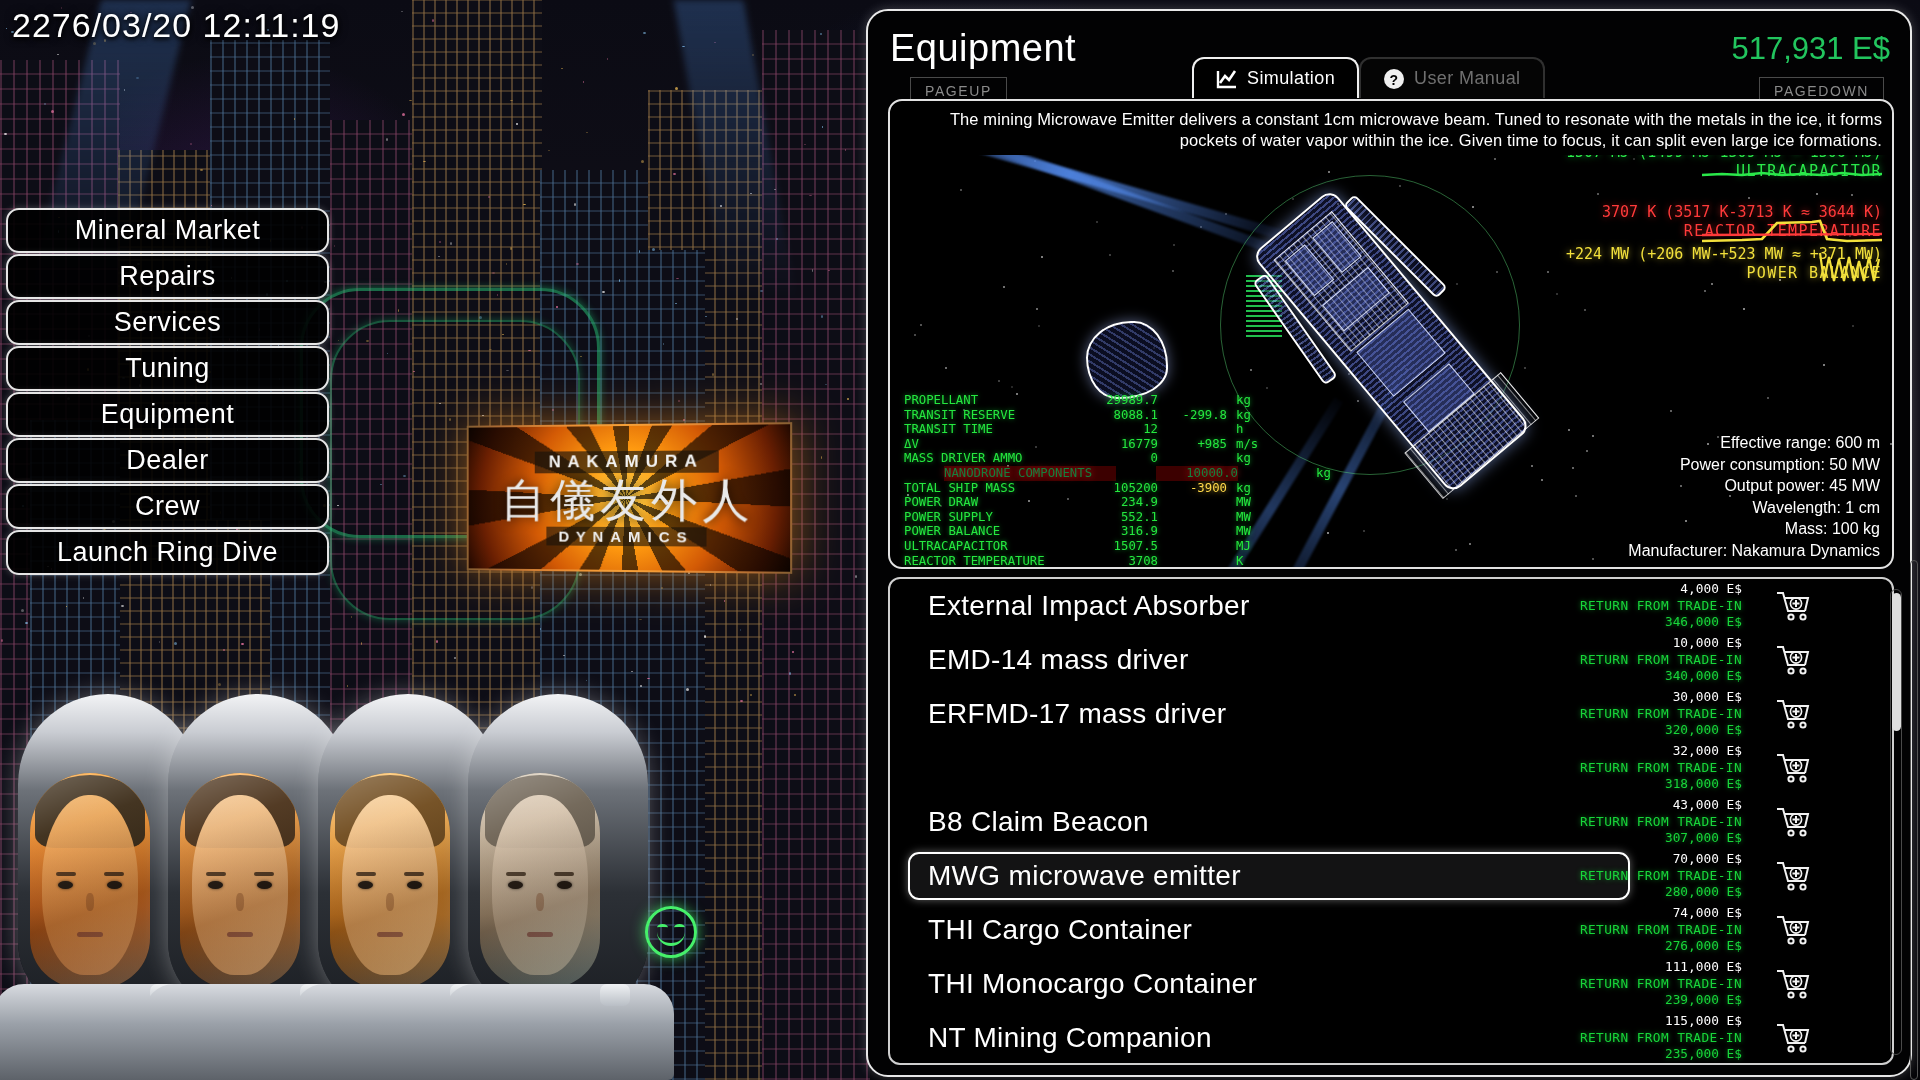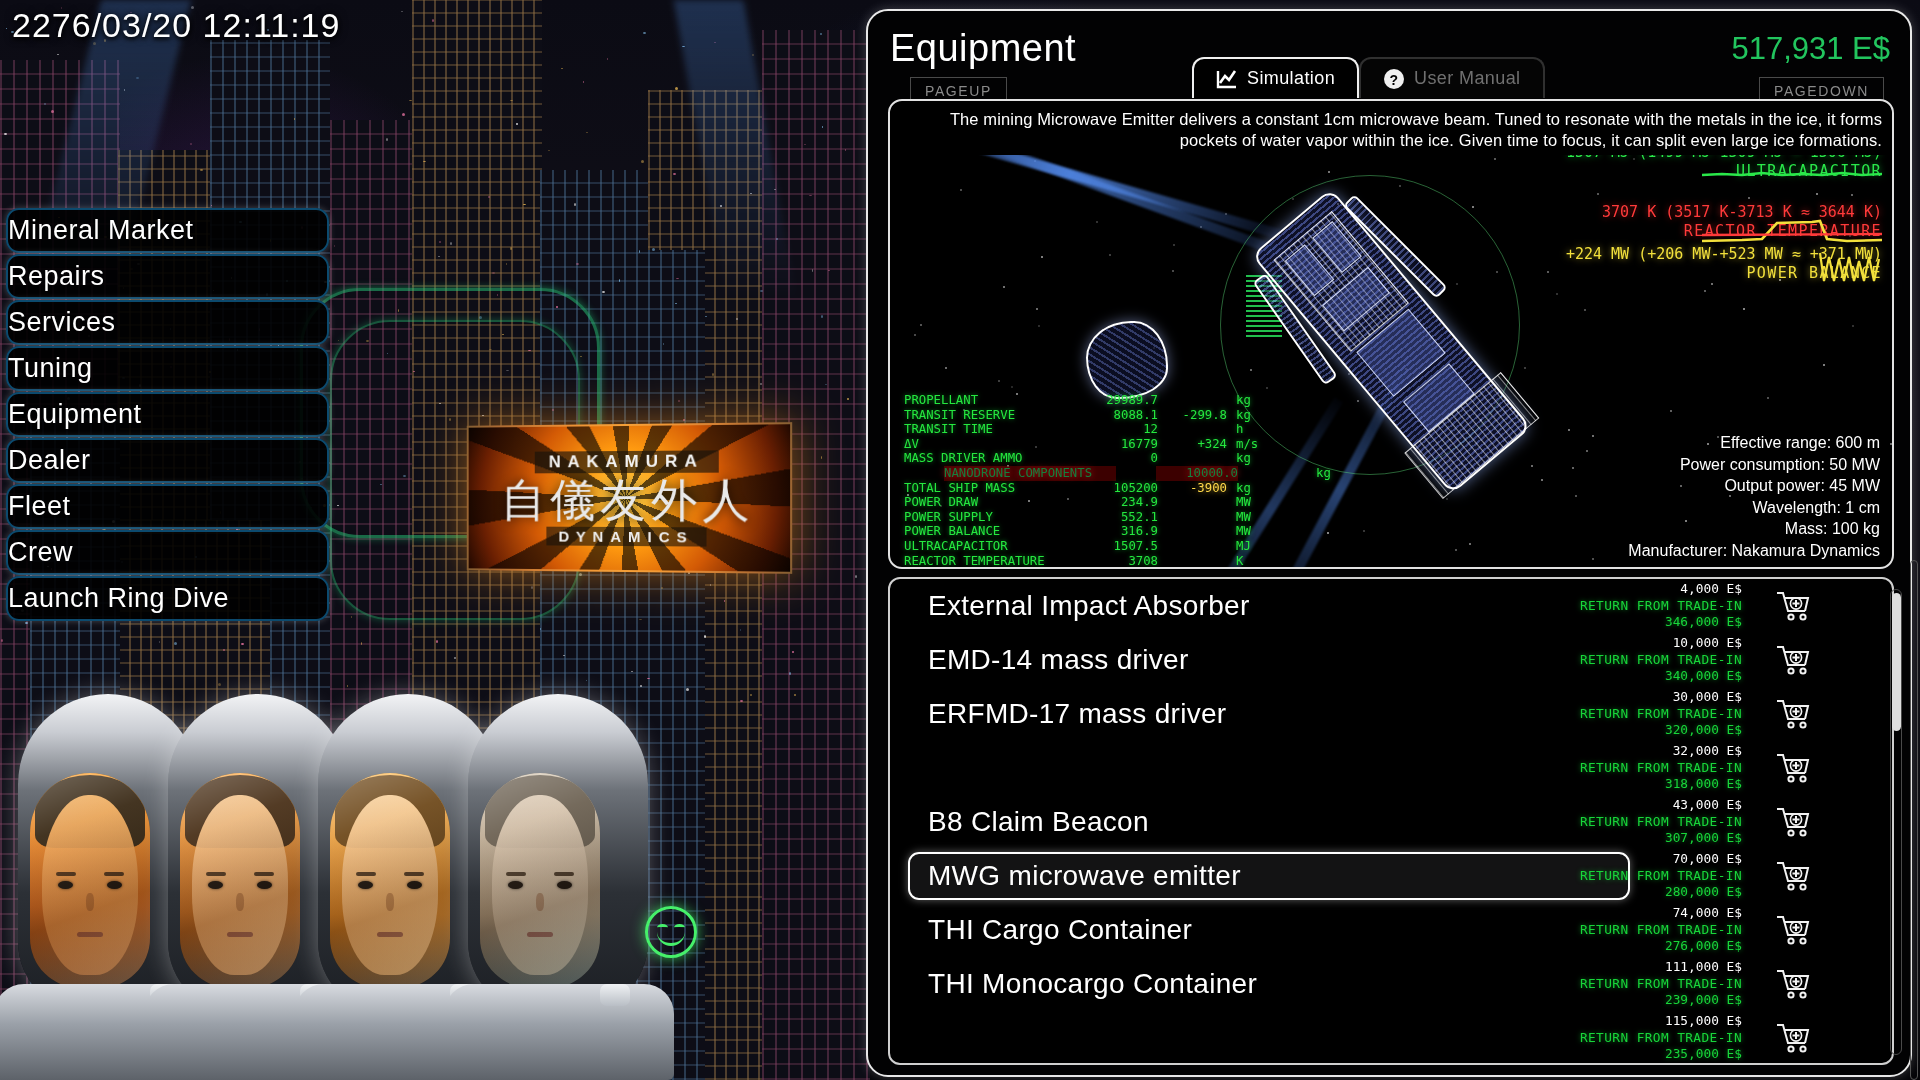--- a/index.html
+++ b/index.html
@@ -60,22 +60,22 @@
 
   
   .clock { position:absolute; left:12px; top:6px; font-size:34px; color:#fff;
     letter-spacing:1px; font-family:"Liberation Sans", sans-serif;
     text-shadow:0 0 10px rgba(0,0,0,.95), 0 2px 4px #000; }
 
   
   .menu { position:absolute; left:6px; top:208px; width:323px;
     display:flex; flex-direction:column; gap:1px; }
   .menu-btn { position:relative; height:45px; background:rgba(0,0,0,.90);
-    border:2px solid #0c4a6e; border-radius:13px;
-    display:flex; align-items:center; 
+    border:2px solid #e5e5e5; border-radius:13px;
+    display:flex; align-items:center; justify-content:center;
     color:#fff; font-size:27px; letter-spacing:.5px;
     box-shadow:0 0 7px rgba(255,255,255,.25); cursor:pointer; }
 
   
   .crew { position:absolute; left:0; bottom:0; width:720px; height:400px; }
   .crew-member { position:absolute; bottom:0; width:215px; height:400px; }
   .helmet { position:absolute; left:18px; bottom:66px; width:180px; height:320px;
     border-radius:92px 92px 74px 74px;
     background:linear-gradient(180deg,#f2f3f5 0%,#c9ccd2 12%,#6d7279 30%,#2c3036 62%,#1b1e23 100%);
     box-shadow:0 0 26px rgba(255,255,255,.33); }
@@ -548,23 +548,20 @@
     <div class="menu-btn">
         <span>Tuning</span>
       </div>
     <div class="menu-btn">
         <span>Equipment</span>
       </div>
     <div class="menu-btn">
         <span>Dealer</span>
       </div>
     <div class="menu-btn">
-        <span>Fleet</span>
-      </div>
-    <div class="menu-btn">
         <span>Crew</span>
       </div>
     <div class="menu-btn">
         <span>Launch Ring Dive</span>
       </div>
   </div>
 
   <div class="panel">
 
     <div class="panel-title">Equipment</div>
@@ -729,21 +726,21 @@
             </div>
             <div class="row">
               <span class="lbl ">TRANSIT TIME</span>
               <span class="val ">12</span>
               <span class="dlt "></span>
               <span class="unit">h</span>
             </div>
             <div class="row">
               <span class="lbl ">ΔV</span>
               <span class="val ">16779</span>
-              <span class="dlt ">+324</span>
+              <span class="dlt ">+985</span>
               <span class="unit">m/s</span>
             </div>
             <div class="row">
               <span class="lbl ">MASS DRIVER AMMO</span>
               <span class="val ">0</span>
               <span class="dlt "></span>
               <span class="unit">kg</span>
             </div>
             <div class="row">
               <span class="lbl hot">NANODRONE COMPONENTS</span>
@@ -949,20 +946,21 @@
             <div class="cart"><svg width="34" height="32" viewBox="0 0 34 32">
       <polyline points="1,3 7,3 12,21 29,21" fill="none" stroke="#f2f2f2" stroke-width="2"></polyline>
       <polyline points="9,8 32,8 29,21" fill="none" stroke="#f2f2f2" stroke-width="2"></polyline>
       <circle cx="15" cy="27" r="2.6" fill="none" stroke="#f2f2f2" stroke-width="2"></circle>
       <circle cx="27" cy="27" r="2.6" fill="none" stroke="#f2f2f2" stroke-width="2"></circle>
       <path d="M20 10 v7 M16.5 13.5 h7" stroke="#f2f2f2" stroke-width="2"></path>
       <circle cx="20" cy="13.5" r="5.6" fill="none" stroke="#f2f2f2" stroke-width="1.6"></circle>
     </svg></div>
           </div>
           <div class="erow">
+            <div class="ename">NT Mining Companion</div>
             <div class="eprice">
          <div class="p-main">115,000 E$</div>
          <div class="p-lbl">RETURN FROM TRADE-IN</div>
          <div class="p-val">235,000 E$</div>
        </div>
             <div class="cart"><svg width="34" height="32" viewBox="0 0 34 32">
       <polyline points="1,3 7,3 12,21 29,21" fill="none" stroke="#f2f2f2" stroke-width="2"></polyline>
       <polyline points="9,8 32,8 29,21" fill="none" stroke="#f2f2f2" stroke-width="2"></polyline>
       <circle cx="15" cy="27" r="2.6" fill="none" stroke="#f2f2f2" stroke-width="2"></circle>
       <circle cx="27" cy="27" r="2.6" fill="none" stroke="#f2f2f2" stroke-width="2"></circle>

